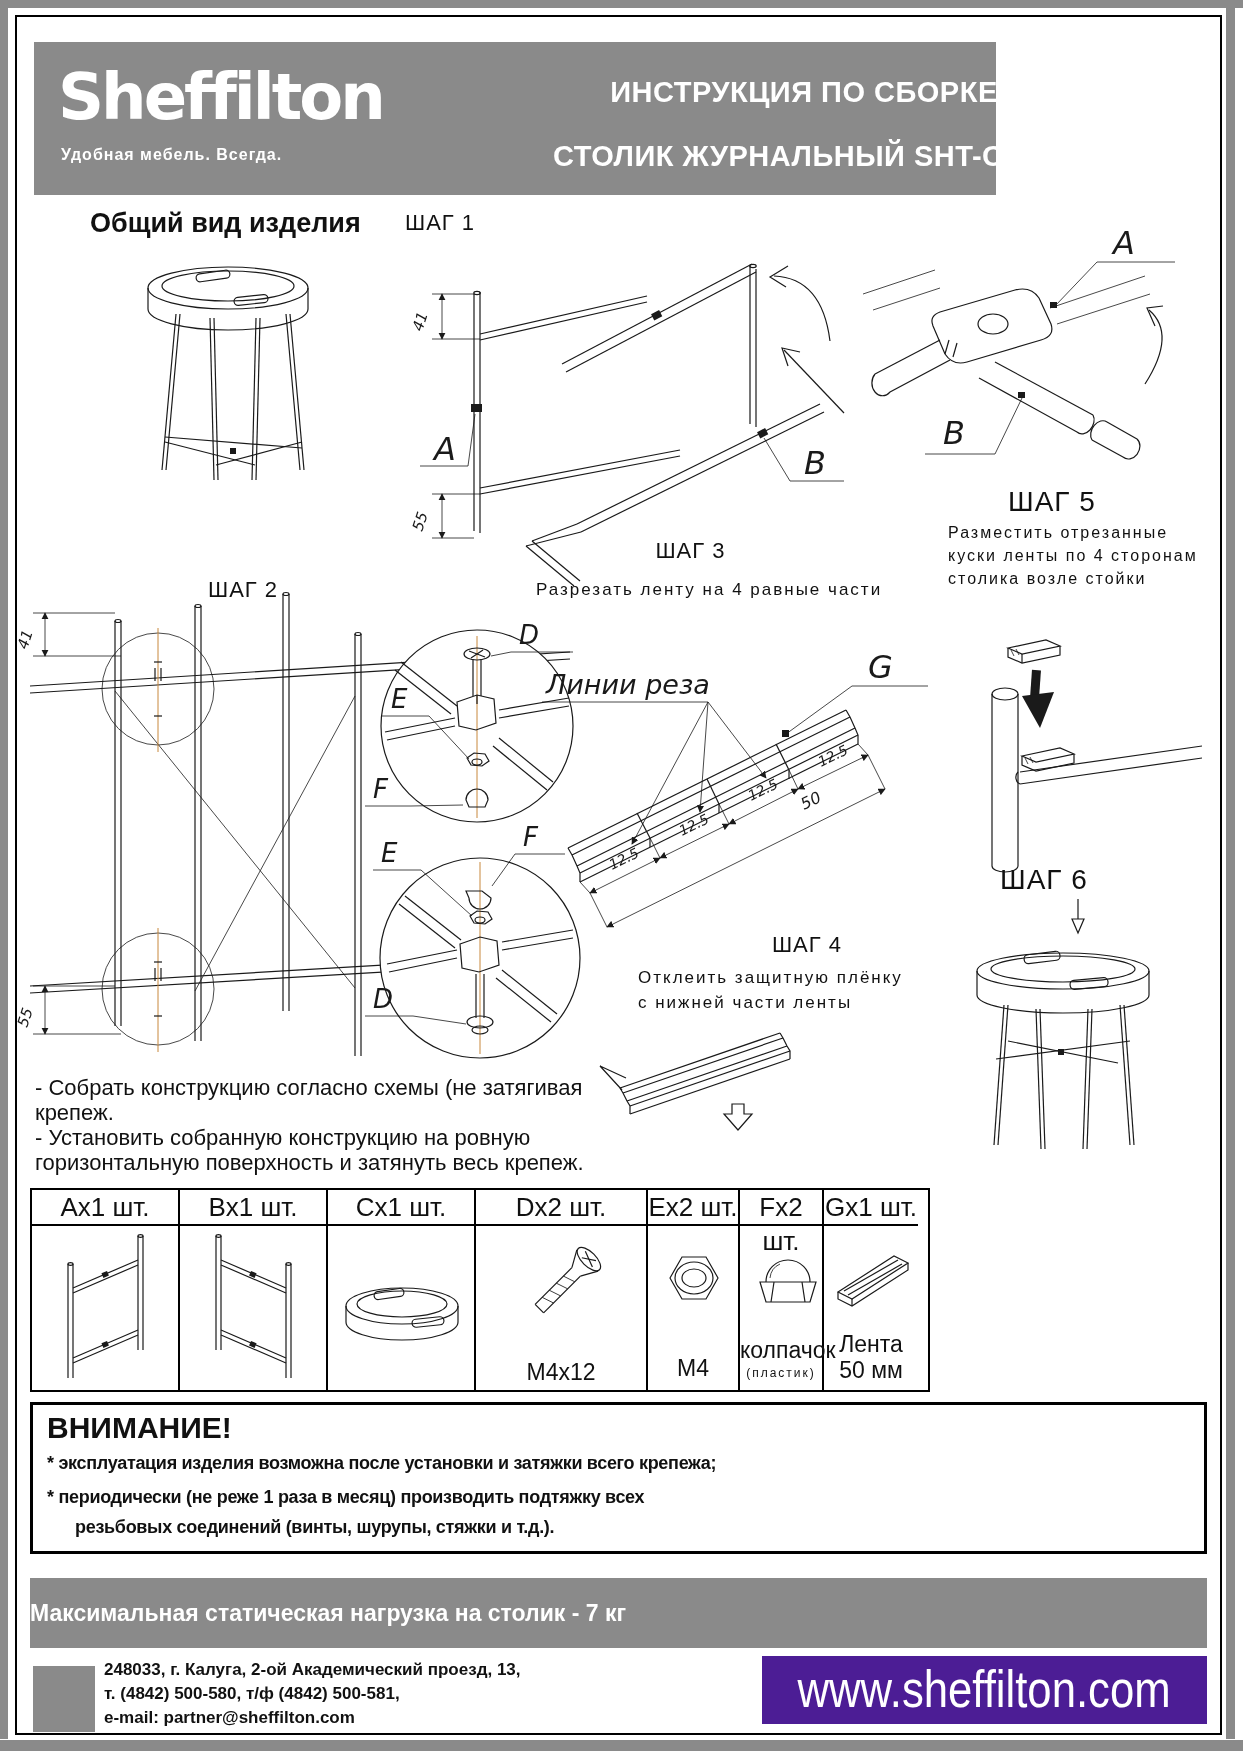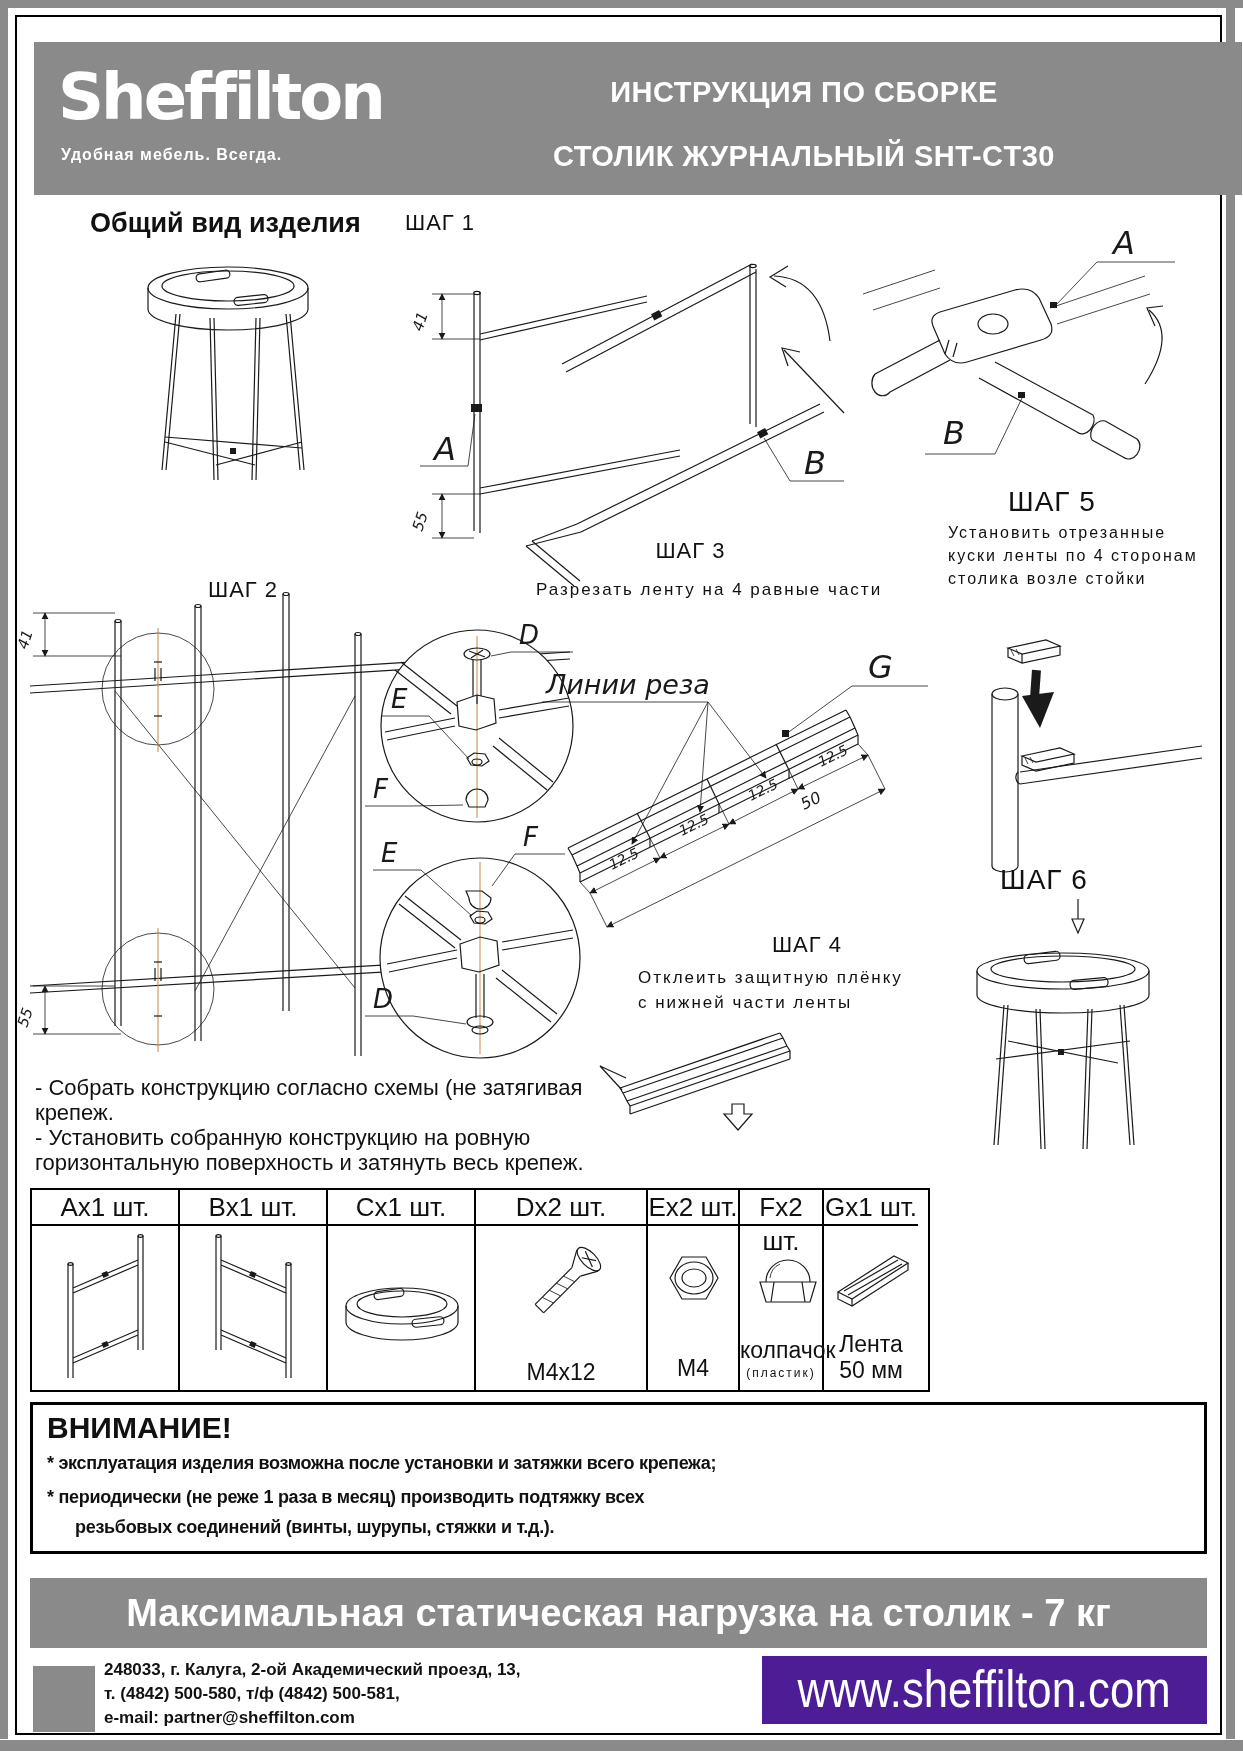--- a/index.html
+++ b/index.html
@@ -2,21 +2,21 @@
 <html><head>
 <meta charset="utf-8">
 <style>
   * { box-sizing: border-box; margin: 0; padding: 0; }
   body { background:#fff; font-family:"Liberation Sans", sans-serif; color:#111; }
   .page { position:relative; width:1243px; height:1751px; background:#fff; overflow:hidden; }
   .abs { position:absolute; }
   .grayband { background:#8a8a8a; }
   .page-border { left:15px; top:15px; width:1207px; height:1720px; border:2px solid #000; }
   
-  .header-box { left:34px; top:42px; width:1208px; height:153px; background:#8a8a8a; }
+  .header-box { left:34px; top:42px; width:962px; height:153px; background:#8a8a8a; }
   .logo { left:24px; top:18px; font-family:"DejaVu Sans",sans-serif; font-weight:bold; font-size:64px; color:#fff; letter-spacing:-3px; }
   .tagline { left:27px; top:104px; font-weight:bold; font-size:16px; color:#fff; letter-spacing:1px; }
   .htitle { left:390px; top:18px; width:760px; text-align:center; color:#fff; font-weight:bold; font-size:29px; line-height:64px; letter-spacing:0.5px; }
   
   .h-bold { font-weight:bold; font-size:27px; }
   .step-title { font-weight:400; font-size:22px; letter-spacing:1px; }
   .spaced-text { font-size:16px; letter-spacing:2px; line-height:23px; white-space:nowrap; }
   .notes { font-size:22px; line-height:25px; white-space:nowrap; }
   
   svg.fig { overflow:visible; }
@@ -34,21 +34,21 @@
   .pcol:last-child { border-right:none; }
   .phead { height:36px; border-bottom:2px solid #000; text-align:center; font-size:26px; line-height:34px; }
   .pbody { position:relative; height:164px; }
   .pcap { position:absolute; width:100%; text-align:center; font-size:23px; }
   .pcapS { position:absolute; width:100%; text-align:center; font-size:12px; letter-spacing:2px; }
   
   .warning-box { left:30px; top:1402px; width:1177px; height:152px; border:3px solid #000; }
   .warn-title { left:14px; top:6px; font-size:30px; font-weight:bold; }
   .warn-item { font-size:18px; font-weight:bold; letter-spacing:-0.3px; white-space:nowrap; }
   
-  .banner { left:30px; top:1578px; width:1177px; height:70px; background:#8a8a8a; color:#fff; font-weight:bold; font-size:38px; text-align:center; line-height:70px; }
+  .banner { left:30px; top:1578px; width:1177px; height:70px; background:#8a8a8a; color:#fff; font-weight:bold; font-size:23px; line-height:70px; }
   .addr { font-weight:bold; font-size:17px; white-space:nowrap; }
   .www-box { left:762px; top:1656px; width:445px; height:68px; background:#4c1d95; color:#fff; text-align:center; }
   .www-text { display:inline-block; font-size:52px; line-height:66px; transform:scaleX(0.84); transform-origin:center; }
 </style>
 </head>
 <body>
 
 <div class="page">
 
   <div class="abs grayband" style="left:0;top:0;width:1243px;height:8px"></div>
@@ -158,21 +158,21 @@
     <line class="thin" x1="252" y1="50" x2="210" y2="94"></line>
     <rect class="fill" x="205" y="90" width="7" height="6"></rect>
     <text class="co" x="268" y="42">A</text>
     <line class="thin" x1="80" y1="242" x2="150" y2="242"></line>
     <line class="thin" x1="150" y1="242" x2="177" y2="186"></line>
     <rect class="fill" x="173" y="180" width="7" height="6"></rect>
     <text class="co" x="98" y="232">B</text>
   </svg>
 
   <div class="abs step-title" style="left:1008px;top:486px;width:140px;font-size:28px">ШАГ 5</div>
-  <div class="abs spaced-text" style="left:948px;top:521px">Установить отрезанные</div>
+  <div class="abs spaced-text" style="left:948px;top:521px">Разместить отрезанные</div>
   <div class="abs spaced-text" style="left:948px;top:544px">куски ленты по 4 сторонам</div>
   <div class="abs spaced-text" style="left:948px;top:567px">столика  возле стойки</div>
 
   <svg class="abs fig" style="left:930px;top:598px" width="285" height="285" viewBox="0 0 285 285">
     <path d="M78,50 l38,-8 l14,6 l-38,8 z"></path>
     <path d="M78,50 l0,9 l14,6 l38,-8 l0,-9"></path>
     <line x1="92" y1="56" x2="92" y2="65"></line>
     <line class="thin" x1="81" y1="52" x2="84" y2="58"></line>
       <line class="thin" x1="86" y1="51" x2="89" y2="57"></line>
     <rect class="fill" x="101" y="72" width="9" height="28" transform="rotate(4 105 86)"></rect>

